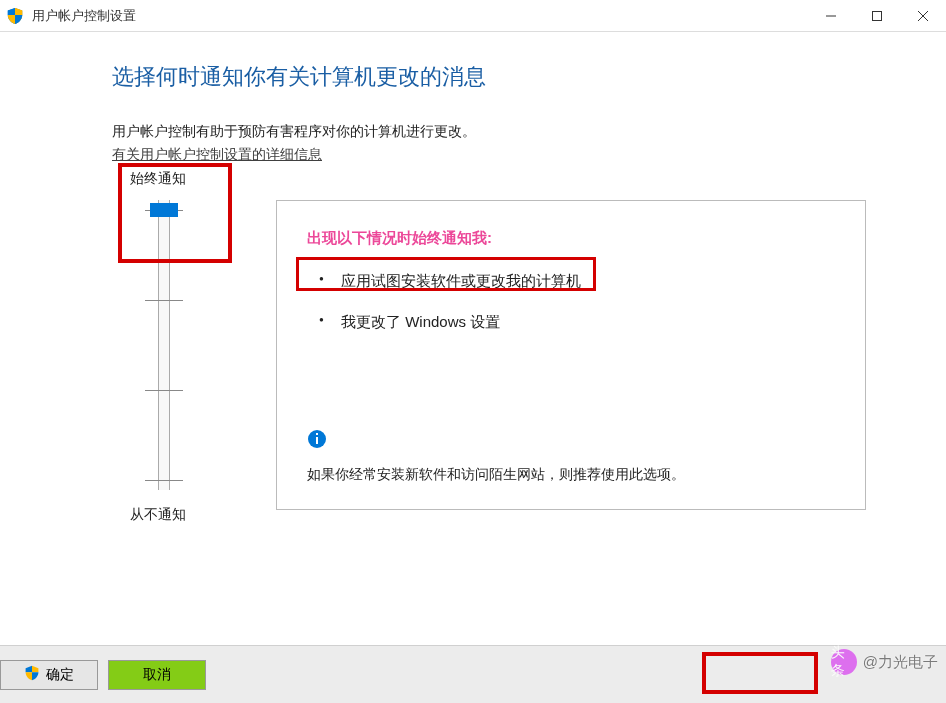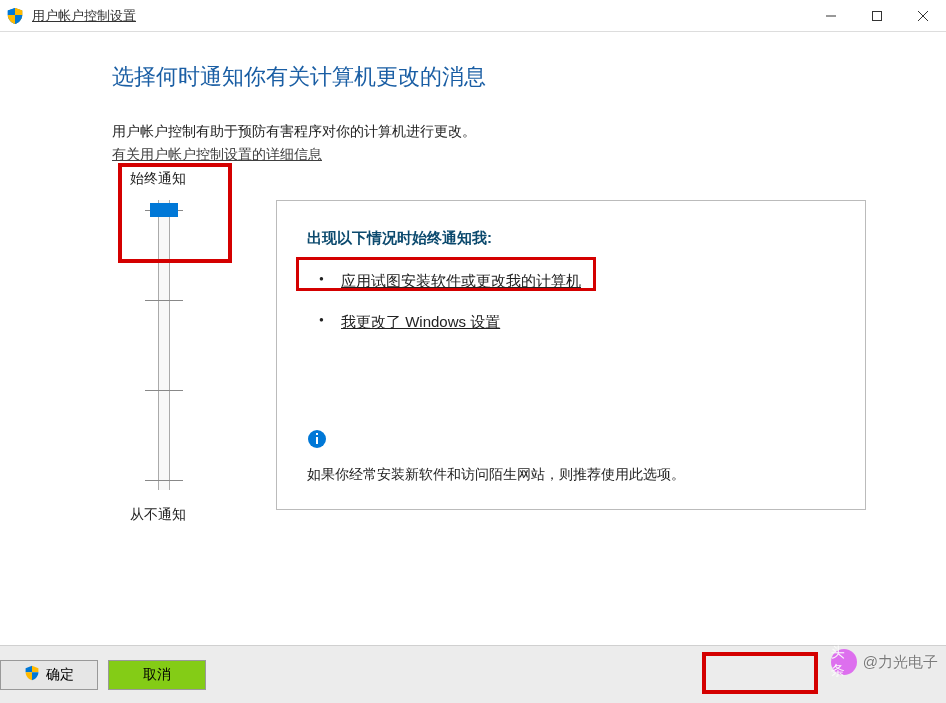--- a/index.html
+++ b/index.html
@@ -24,21 +24,20 @@
       padding-left: 6px;
     }
     .titlebar .shield {
       width: 18px;
       height: 18px;
       margin-right: 8px;
     }
     .titlebar .title {
       font-size: 13px;
       color: #333;
-      text-decoration: underline;
     }
     .win-controls {
       margin-left: auto;
       display: flex;
       height: 100%;
     }
     .win-btn {
       width: 46px;
       height: 100%;
       display: flex;
@@ -142,34 +141,33 @@
       left: 276px;
       top: 200px;
       width: 590px;
       height: 310px;
       border: 1px solid #bbb;
       padding: 28px 30px;
     }
     .info-heading {
       font-weight: bold;
       font-size: 15px;
-      color: #0c4a6e;
+      color: #ec4899;
       margin-bottom: 24px;
     }
     .bullet-list {
       list-style: none;
       padding-left: 6px;
     }
     .bullet-list li {
       position: relative;
       padding-left: 28px;
       margin-bottom: 22px;
       font-size: 15px;
       color: #222;
-      text-decoration: underline;
     }
     .bullet-list li::before {
       content: "●";
       position: absolute;
       left: 6px;
       top: 2px;
       font-size: 8px;
       color: #222;
     }
     .highlight-bullet {

